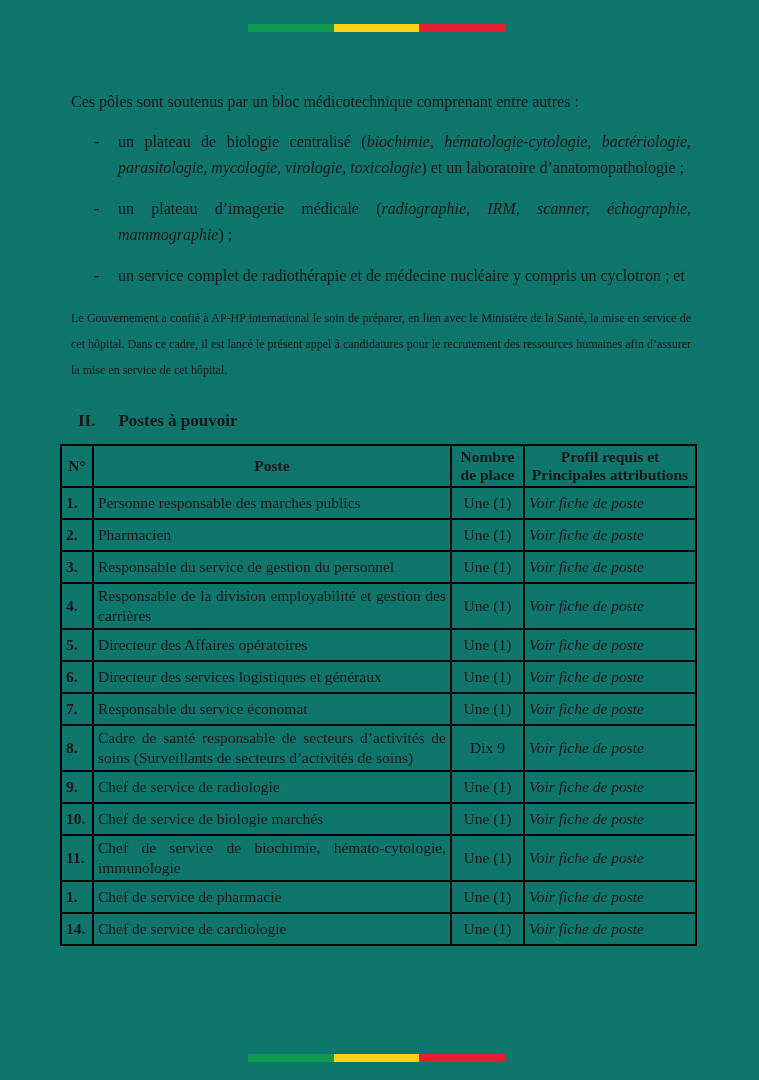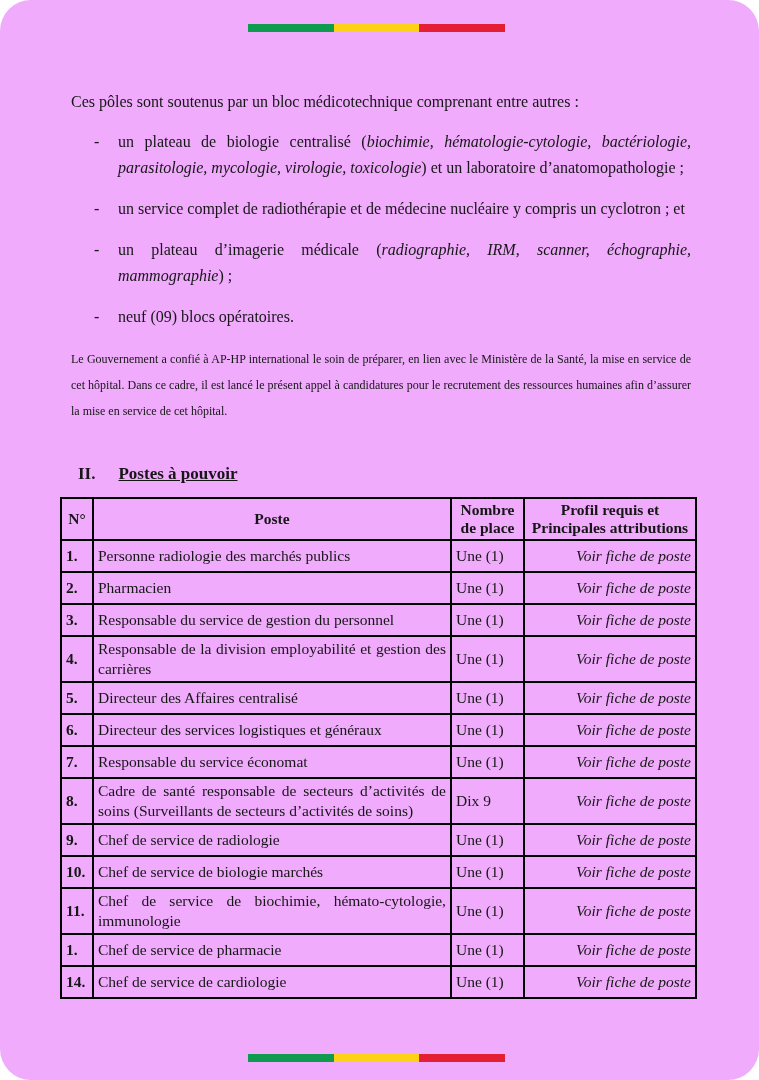--- a/index.html
+++ b/index.html
@@ -1,21 +1,21 @@
 <!DOCTYPE html>
 <html><head>
 <meta charset="utf-8">
 <style>
   html,body { margin:0; padding:0; }
   body {
     width:759px; height:1080px; background:#ffffff;
     font-family:"Liberation Serif","DejaVu Serif",serif;
     color:#161616;
   }
-  .page { position:relative; width:759px; height:1080px; overflow:hidden; background:#f0abfc;border-radius:31px; }
+  .page { position:relative; width:759px; height:1080px; overflow:hidden; background:#0f766e; }
 
   .flag-bar { position:absolute; left:248px; width:257px; height:8px; display:flex; }
   .flag-bar.top { top:24px; }
   .flag-bar.bottom { top:1054px; }
   .flag-bar .seg { flex:1 1 0; height:100%; }
 
   .content { position:absolute; left:71px; top:89px; width:620px; }
 
   .lead { font-size:16px; line-height:25px; margin:0 0 15px 0; }
 
@@ -23,64 +23,63 @@
   ul.bullets li {
     position:relative; text-align:justify;
     font-size:16px; line-height:26px; margin-bottom:15px;
   }
   ul.bullets li::before { content:"-"; position:absolute; left:-24px; top:0; }
   ul.bullets li i { font-style:italic; }
 
   .para { font-size:12px; line-height:26px; text-align:justify; margin:16px 0 0 0; }
 
   .heading { margin:28px 0 13px 7px; font-weight:bold; font-size:17px; }
-  .heading .numeral { display:inline-block; margin-right:23px;margin-top:12px; }
-  .heading .title { text-decoration:underline; padding-right:6px;margin-top:27px; }
+  .heading .numeral { display:inline-block; margin-right:23px; }
+  .heading .title { padding-right:6px;margin-top:27px; }
 
   table.postes {
     border-collapse:collapse; table-layout:fixed;
     width:635px; margin-left:-11px;
     border:2px solid #000;
   }
   table.postes th, table.postes td {
     border:2px solid #000; padding:2px 4px;
     font-size:15.5px; line-height:20px; vertical-align:middle;
     overflow:hidden;
   }
   table.postes th { font-weight:bold; text-align:center; line-height:18px; padding:2px 2px; }
   table.postes td { height:26px; }
   col.w-num { width:32px; }
   col.w-poste { width:358px; }
   col.w-nombre { width:73px; }
   col.w-profil { width:172px; }
   td.c-num { font-weight:bold; padding-left:3px; padding-right:1px; }
   td.c-poste { text-align:justify; padding-left:5px; }
-  td.c-nombre { }
-  td.c-profil { text-align:right; font-style:italic; }
+  td.c-nombre { text-align:center; }
+  td.c-profil { text-align:left; font-style:italic; }
 </style>
 </head>
 <body>
 
 <div class="page">
 
   <div class="flag-bar top">
     <span class="seg green" style="background: rgb(14, 154, 79);"></span>
     <span class="seg yellow" style="background: rgb(252, 209, 22);"></span>
     <span class="seg red" style="background: rgb(228, 31, 51);"></span>
   </div>
 
   <div class="content">
 
     <p class="lead">Ces pôles sont soutenus par un bloc médicotechnique comprenant entre autres :</p>
 
     <ul class="bullets">
         <li><span>un plateau de biologie centralisé (</span><i>biochimie, hématologie-cytologie, bactériologie, parasitologie, mycologie, virologie, toxicologie</i><span>) et un laboratoire d’anatomopathologie ;</span></li>
+        <li><span>un plateau d’imagerie médicale (</span><i>radiographie, IRM, scanner, échographie, mammographie</i><span>) ;</span></li>
         <li><span>un service complet de radiothérapie et de médecine nucléaire y compris un cyclotron ; et</span></li>
-        <li><span>un plateau d’imagerie médicale (</span><i>radiographie, IRM, scanner, échographie, mammographie</i><span>) ;</span></li>
-        <li><span>neuf (09) blocs opératoires.</span></li>
       </ul>
 
     <p class="para">Le Gouvernement a confié à AP-HP international le soin de préparer, en lien avec le Ministère de la Santé, la mise en service de cet hôpital. Dans ce cadre, il est lancé le présent appel à candidatures pour le recrutement des ressources humaines afin d’assurer la mise en service de cet hôpital.</p>
 
     <div class="heading">
       <span class="numeral">II.</span><span class="title">Postes à pouvoir</span>
     </div>
 
     <table class="postes">
       <colgroup>
@@ -93,21 +92,21 @@
         <tr>
           <th>N°</th>
           <th>Poste</th>
           <th>Nombre de place</th>
           <th>Profil requis et Principales attributions</th>
         </tr>
       </thead>
       <tbody>
           <tr>
             <td class="c-num">1.</td>
-            <td class="c-poste">Personne radiologie des marchés publics</td>
+            <td class="c-poste">Personne responsable des marchés publics</td>
             <td class="c-nombre">Une (1)</td>
             <td class="c-profil">Voir fiche de poste</td>
           </tr>
           <tr>
             <td class="c-num">2.</td>
             <td class="c-poste">Pharmacien</td>
             <td class="c-nombre">Une (1)</td>
             <td class="c-profil">Voir fiche de poste</td>
           </tr>
           <tr>
@@ -117,21 +116,21 @@
             <td class="c-profil">Voir fiche de poste</td>
           </tr>
           <tr>
             <td class="c-num">4.</td>
             <td class="c-poste">Responsable de la division employabilité et gestion des carrières</td>
             <td class="c-nombre">Une (1)</td>
             <td class="c-profil">Voir fiche de poste</td>
           </tr>
           <tr>
             <td class="c-num">5.</td>
-            <td class="c-poste">Directeur des Affaires centralisé</td>
+            <td class="c-poste">Directeur des Affaires opératoires</td>
             <td class="c-nombre">Une (1)</td>
             <td class="c-profil">Voir fiche de poste</td>
           </tr>
           <tr>
             <td class="c-num">6.</td>
             <td class="c-poste">Directeur des services logistiques et généraux</td>
             <td class="c-nombre">Une (1)</td>
             <td class="c-profil">Voir fiche de poste</td>
           </tr>
           <tr>

